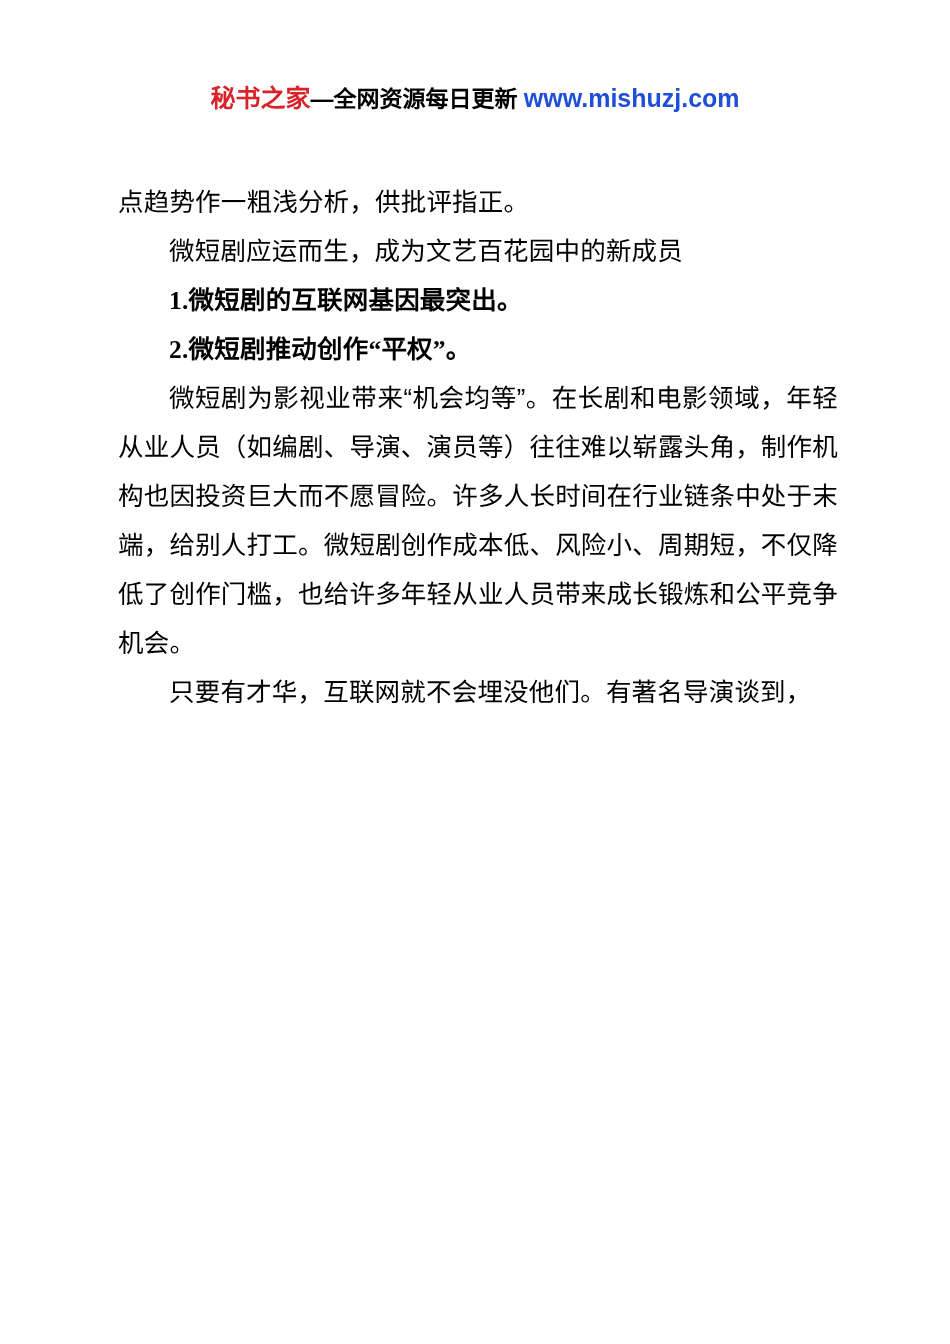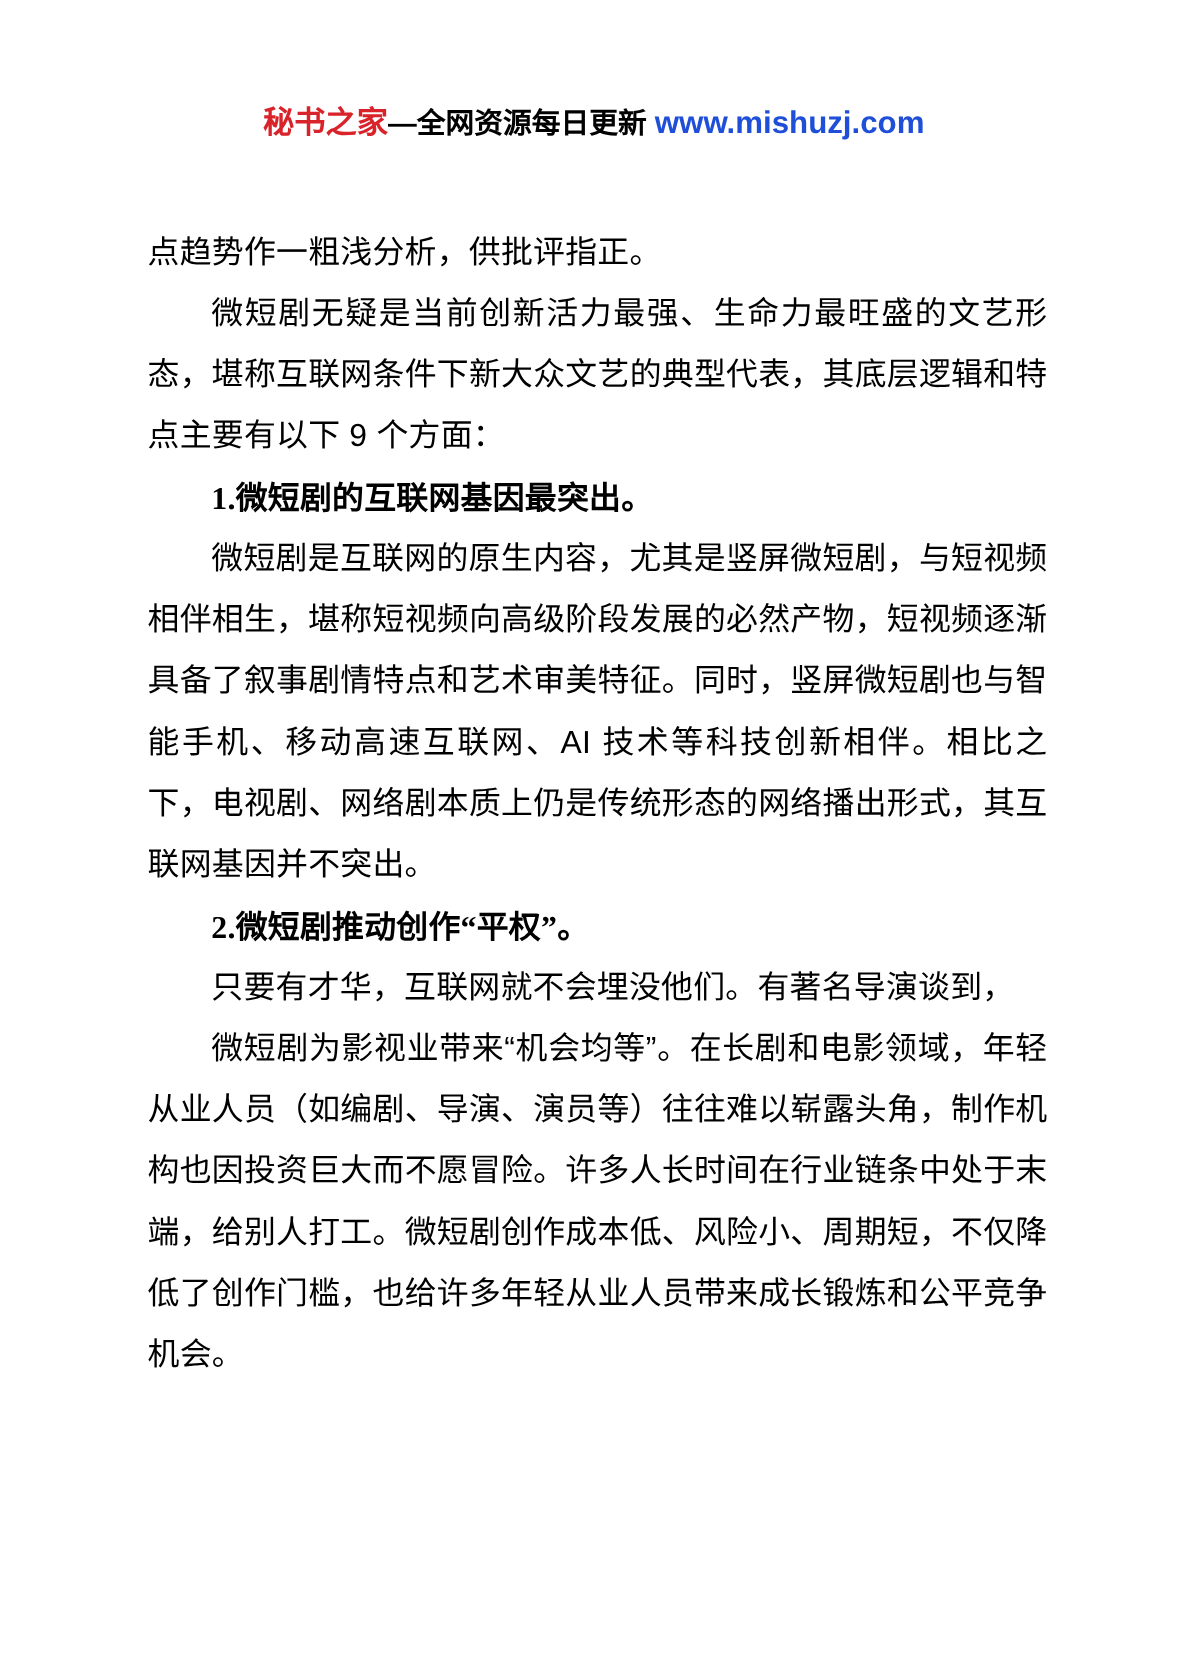--- a/index.html
+++ b/index.html
@@ -79,21 +79,20 @@
 <body>
 
 <div class="page">
 
   <div class="header">
     <span class="brand">秘书之家</span><span class="tagline">—全网资源每日更新 </span><span class="url">www.mishuzj.com</span>
   </div>
 
   <div class="content">
     <p>点趋势作一粗浅分析，供批评指正。</p>
-    <p class="indent">微短剧无疑是当前创新活力最强、生命力最旺盛的文艺形态，堪称互联网条件下新大众文艺的典型代表，其底层逻辑和特点主要有以下 9 个方面：</p>
+    <p class="indent">微短剧应运而生，成为文艺百花园中的新成员</p>
     <p class="bold">1.微短剧的互联网基因最突出。</p>
-    <p class="indent">微短剧是互联网的原生内容，尤其是竖屏微短剧，与短视频相伴相生，堪称短视频向高级阶段发展的必然产物，短视频逐渐具备了叙事剧情特点和艺术审美特征。同时，竖屏微短剧也与智能手机、移动高速互联网、AI 技术等科技创新相伴。相比之下，电视剧、网络剧本质上仍是传统形态的网络播出形式，其互联网基因并不突出。</p>
     <p class="bold">2.微短剧推动创作“平权”。</p>
+    <p class="indent">微短剧为影视业带来“机会均等”。在长剧和电影领域，年轻从业人员（如编剧、导演、演员等）往往难以崭露头角，制作机构也因投资巨大而不愿冒险。许多人长时间在行业链条中处于末端，给别人打工。微短剧创作成本低、风险小、周期短，不仅降低了创作门槛，也给许多年轻从业人员带来成长锻炼和公平竞争机会。</p>
     <p class="indent">只要有才华，互联网就不会埋没他们。有著名导演谈到，</p>
-    <p class="indent">微短剧为影视业带来“机会均等”。在长剧和电影领域，年轻从业人员（如编剧、导演、演员等）往往难以崭露头角，制作机构也因投资巨大而不愿冒险。许多人长时间在行业链条中处于末端，给别人打工。微短剧创作成本低、风险小、周期短，不仅降低了创作门槛，也给许多年轻从业人员带来成长锻炼和公平竞争机会。</p>
   </div>
 
 </div>
 
 </body></html>

